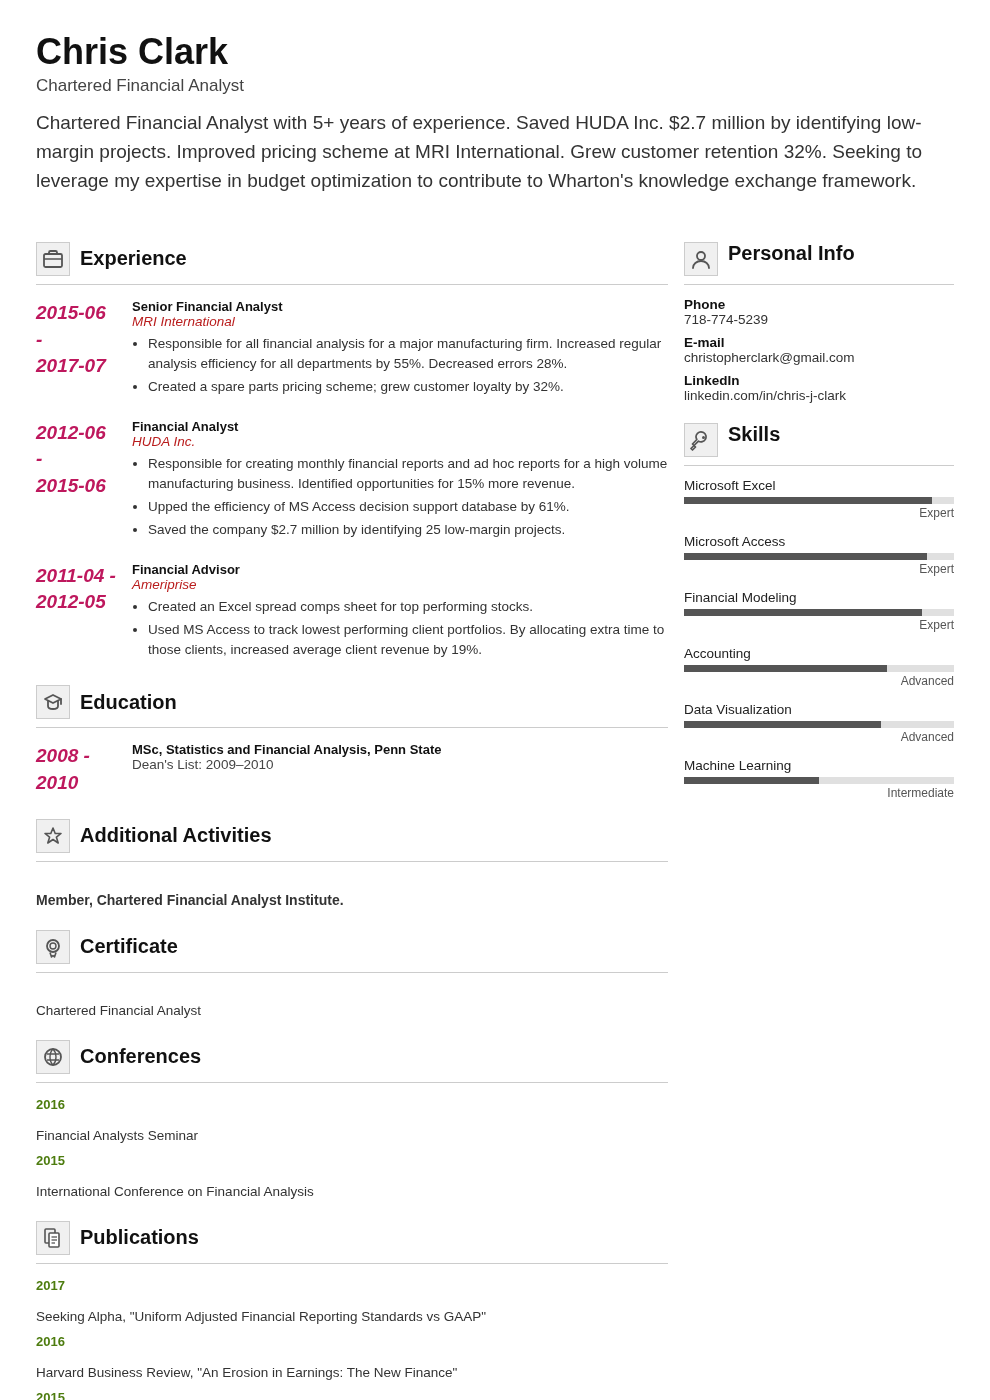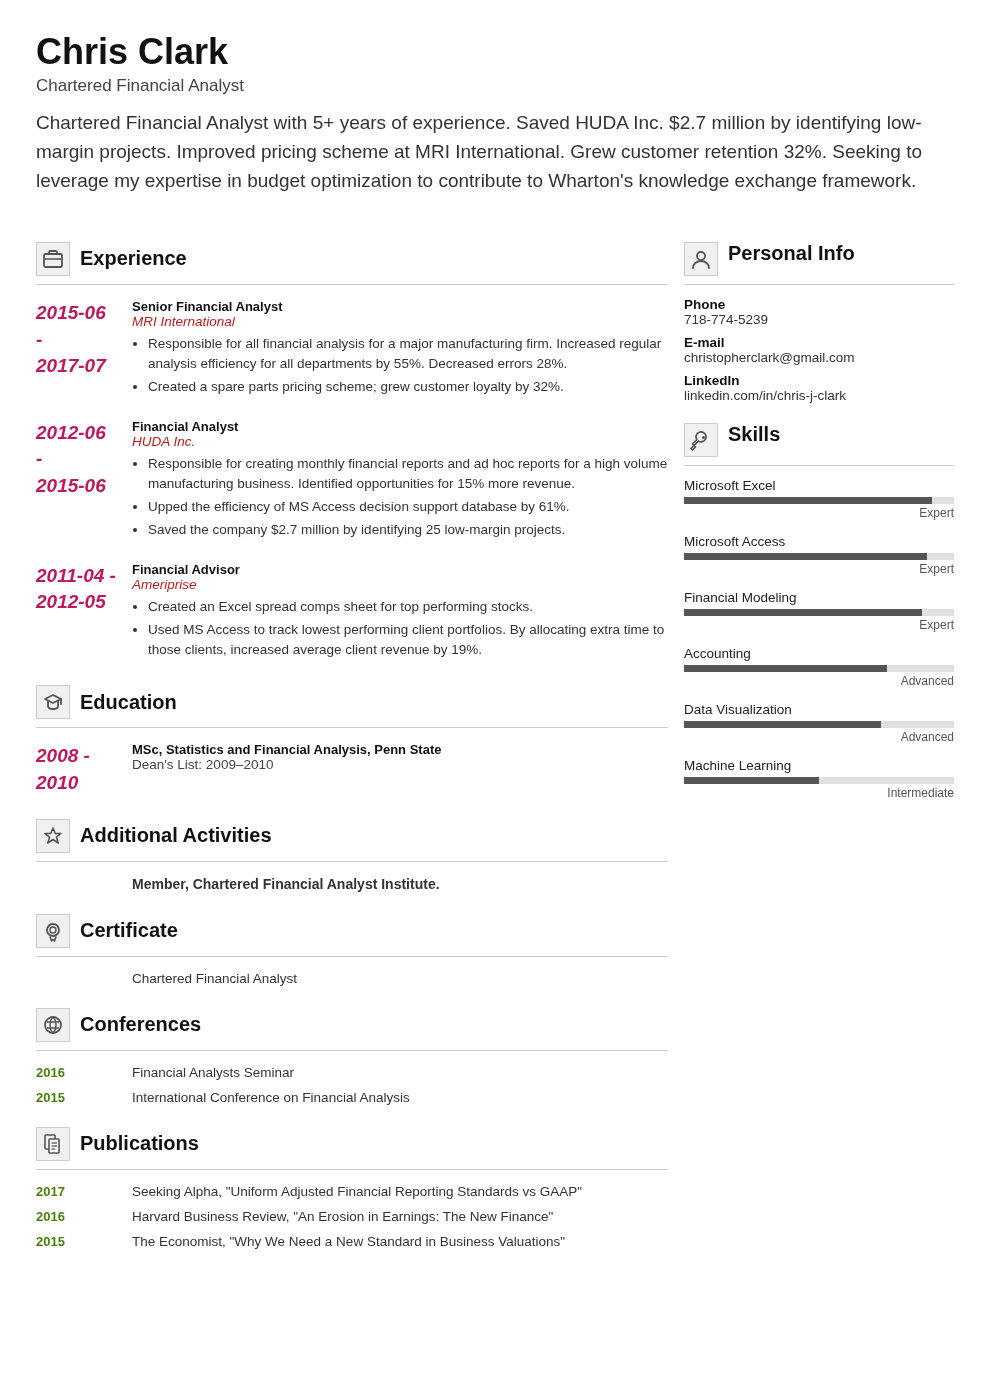--- a/index.html
+++ b/index.html
@@ -128,20 +128,21 @@
     .entry-note {
       font-size: 13.5px;
       color: #444;
     }
 
     
     .simple-entry {
       display: flex;
       gap: 16px;
       margin-bottom: 10px;
+      flex-direction: column;
     }
     .simple-date {
       width: 80px;
       flex-shrink: 0;
       font-size: 13px;
       font-weight: 700;
       color: #4d7c0f;
     }
     .simple-text {
       flex: 1;

